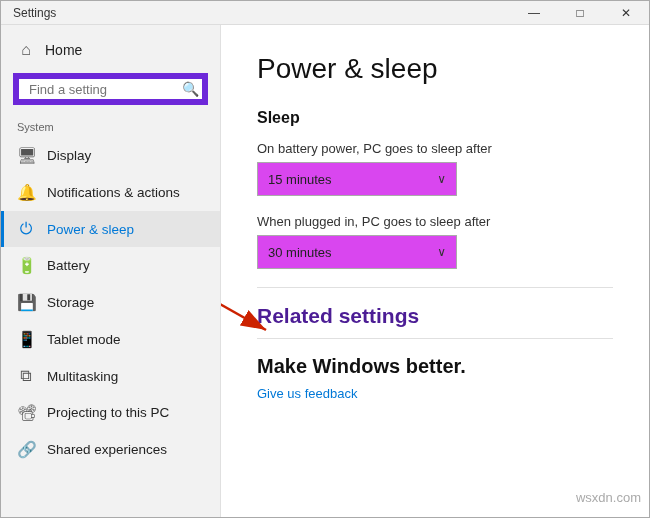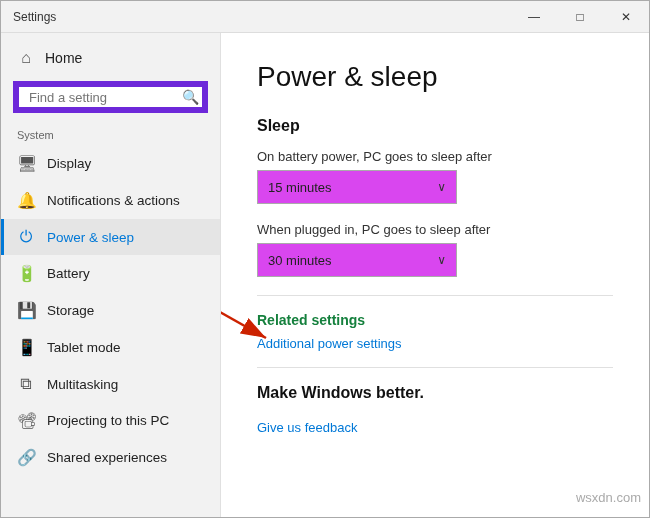--- a/index.html
+++ b/index.html
@@ -8,21 +8,21 @@
     .window {
       width: 650px;
       height: 518px;
       border: 1px solid #aaa;
       display: flex;
       flex-direction: column;
       background: #f2f2f2;
     }
 
     .titlebar {
-      height: 32px;
+      height: 24px;
       background: #f2f2f2;
       display: flex;
       align-items: center;
       justify-content: space-between;
       padding: 0 0 0 12px;
       border-bottom: 1px solid #ddd;
       flex-shrink: 0;
     }
 
     .titlebar-title {
@@ -185,41 +185,41 @@
 
     .dropdown .chevron { font-size: 12px; color: #333; }
 
     .divider {
       height: 1px;
       background: #e0e0e0;
       margin: 10px 0 16px 0;
     }
 
     .related-title {
-      font-size: 14px;
+      font-size: 21px;
       font-weight: 600;
-      color: #15803d;
+      color: #4c1d95;
       margin-bottom: 8px;
       margin-top: 12px;
     }
 
     .link {
       font-size: 13px;
       color: #0078d7;
       cursor: pointer;
       text-decoration: none;
       margin-bottom: 16px;
       display: block;
     }
 
     .make-better-title {
-      font-size: 16px;
+      font-size: 20px;
       font-weight: 600;
       color: #111;
-      margin-bottom: 18px;
+      margin-bottom: 8px;
     }
 
     svg.arrow-svg {
       position: absolute;
       top: 0;
       left: 0;
       width: 100%;
       height: 100%;
       pointer-events: none;
     }
@@ -329,21 +329,20 @@
         <div class="dropdown">
           <span>30 minutes</span>
           <span class="chevron">∨</span>
         </div>
       </div>
 
       <div class="divider"></div>
 
       <div>
         <div class="related-title">Related settings</div>
-        <a class="link">Additional power settings</a>
       </div>
 
       <div class="divider"></div>
 
       <div>
         <div class="make-better-title">Make Windows better.</div>
         <a class="link">Give us feedback</a>
       </div>
 
       <div class="watermark">wsxdn.com</div>

